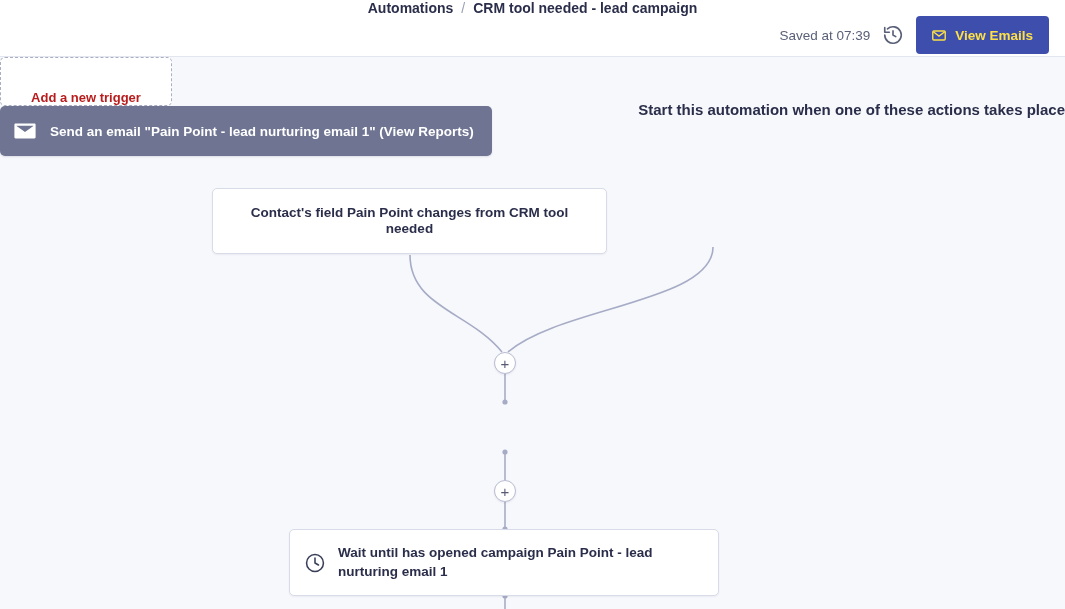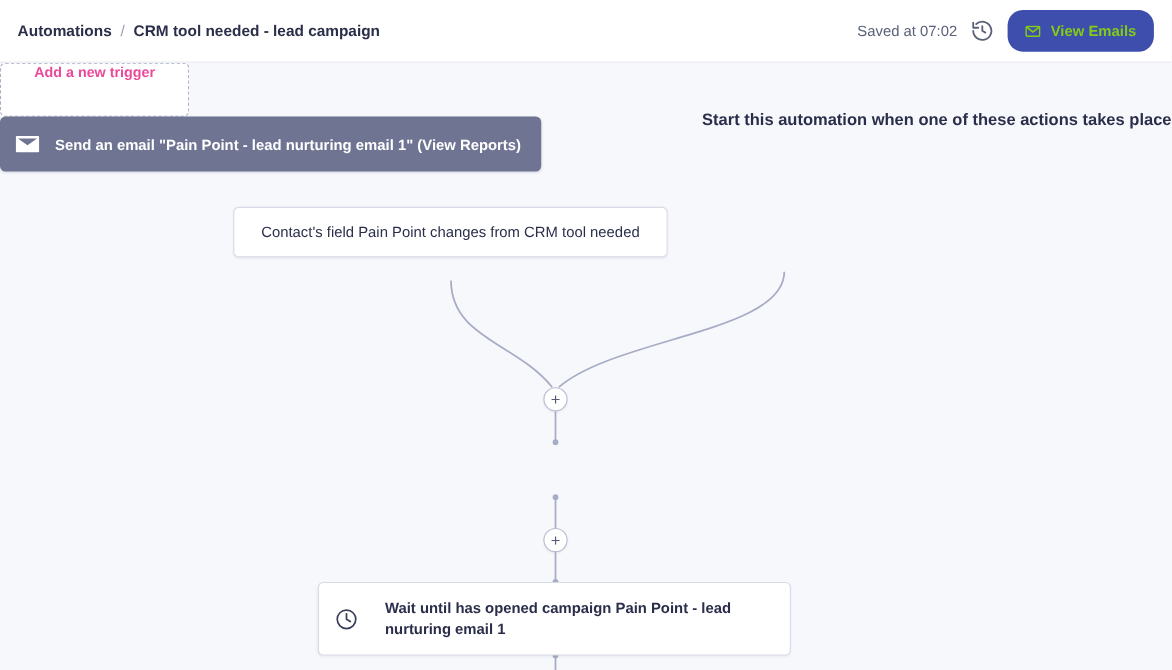--- a/index.html
+++ b/index.html
@@ -13,20 +13,21 @@
 
   
   .topbar {
     position: relative;
     height: 57px;
     background: #ffffff;
     border-bottom: 1px solid #e3e5ef;
     display: flex;
     align-items: center;
     padding: 0 16px;
+    flex-direction: column;
   }
   .breadcrumb {
     display: flex;
     align-items: center;
     font-size: 14px;
     font-weight: bold;
     color: #2b2e4a;
     gap: 8px;
   }
   .breadcrumb .crumb-link {
@@ -54,23 +55,23 @@
     color: #5a6078;
   }
   .history-icon {
     width: 22px; height: 22px;
     color: #5a6078;
     display: flex; align-items: center; justify-content: center;
     cursor: pointer;
   }
   .btn-primary {
     background: #3d4eac;
-    color: #84cc16;
+    color: #fde047;
     border: none;
-    border-radius: 14px;
+    border-radius: 4px;
     height: 38px;
     padding: 0 16px;
     display: flex;
     align-items: center;
     gap: 9px;
     font-size: 13.5px;
     font-weight: bold;
     cursor: pointer;
   }
   .btn-primary .mail-glyph {
@@ -108,48 +109,48 @@
     background: #ffffff;
     border: 1px solid #d8dbe8;
     border-radius: 5px;
     box-shadow: 0 1px 2px rgba(30,35,70,0.06);
   }
 
   .trigger-node {
     left: 212px;
     top: 131px;
     width: 395px;
-    height: 46px;
+    height: 66px;
     display: flex;
     align-items: center;
     justify-content: center;
-    text-align: left;
+    text-align: center;
     padding: 0 22px;
     font-size: 13.5px;
-    font-weight: normal;
+    font-weight: bold;
     color: #2b2e4a;
     line-height: 1.22;
     cursor: pointer;
   }
 
   .add-trigger-node {
     left: 627px;
     top: 140px;
     width: 172px;
     height: 49px;
     background: #ffffff;
     border: 1px dashed #a9aec4;
     border-radius: 5px;
     box-shadow: none;
     display: flex;
-    align-items: flex-start;
+    align-items: flex-end;
     justify-content: center;
     font-size: 13px;
     font-weight: bold;
-    color: #ec4899;
+    color: #b91c1c;
     cursor: pointer;
   }
 
   .email-node {
     left: 257px;
     top: 345px;
     width: 492px;
     height: 50px;
     background: #6e7492;
     border: none;
@@ -186,21 +187,20 @@
     cursor: pointer;
   }
   .wait-node .node-icon {
     color: #3a3f58;
     display: flex;
     align-items: center;
     flex: 0 0 auto;
   }
   .wait-node .node-text {
     padding-right: 16px;
-    margin-left: 12px;
   }
 
   
   .plus-btn {
     position: absolute;
     width: 22px; height: 22px;
     border-radius: 50%;
     background: #ffffff;
     border: 1px solid #b8bcd0;
     color: #555a72;
@@ -219,21 +219,21 @@
 <body>
 
 <div class="topbar">
   <div class="breadcrumb">
     <span class="crumb-link">Automations</span>
     <span class="sep">/</span>
     <span class="crumb-current">CRM tool needed - lead campaign</span>
   </div>
 
   <div class="topbar-right">
-    <span class="saved-text">Saved at 07:02</span>
+    <span class="saved-text">Saved at 07:39</span>
 
     <span class="history-icon">
       <svg width="22" height="22" viewBox="0 0 24 24" fill="none" stroke="currentColor" stroke-width="1.8" stroke-linecap="round" stroke-linejoin="round">
         <path d="M3 12a9 9 0 1 0 3-6.7"></path>
         <polyline points="3 4 3 9 8 9"></polyline>
         <polyline points="12 7.5 12 12 15 13.8"></polyline>
       </svg>
     </span>
 
     <button class="btn-primary">

